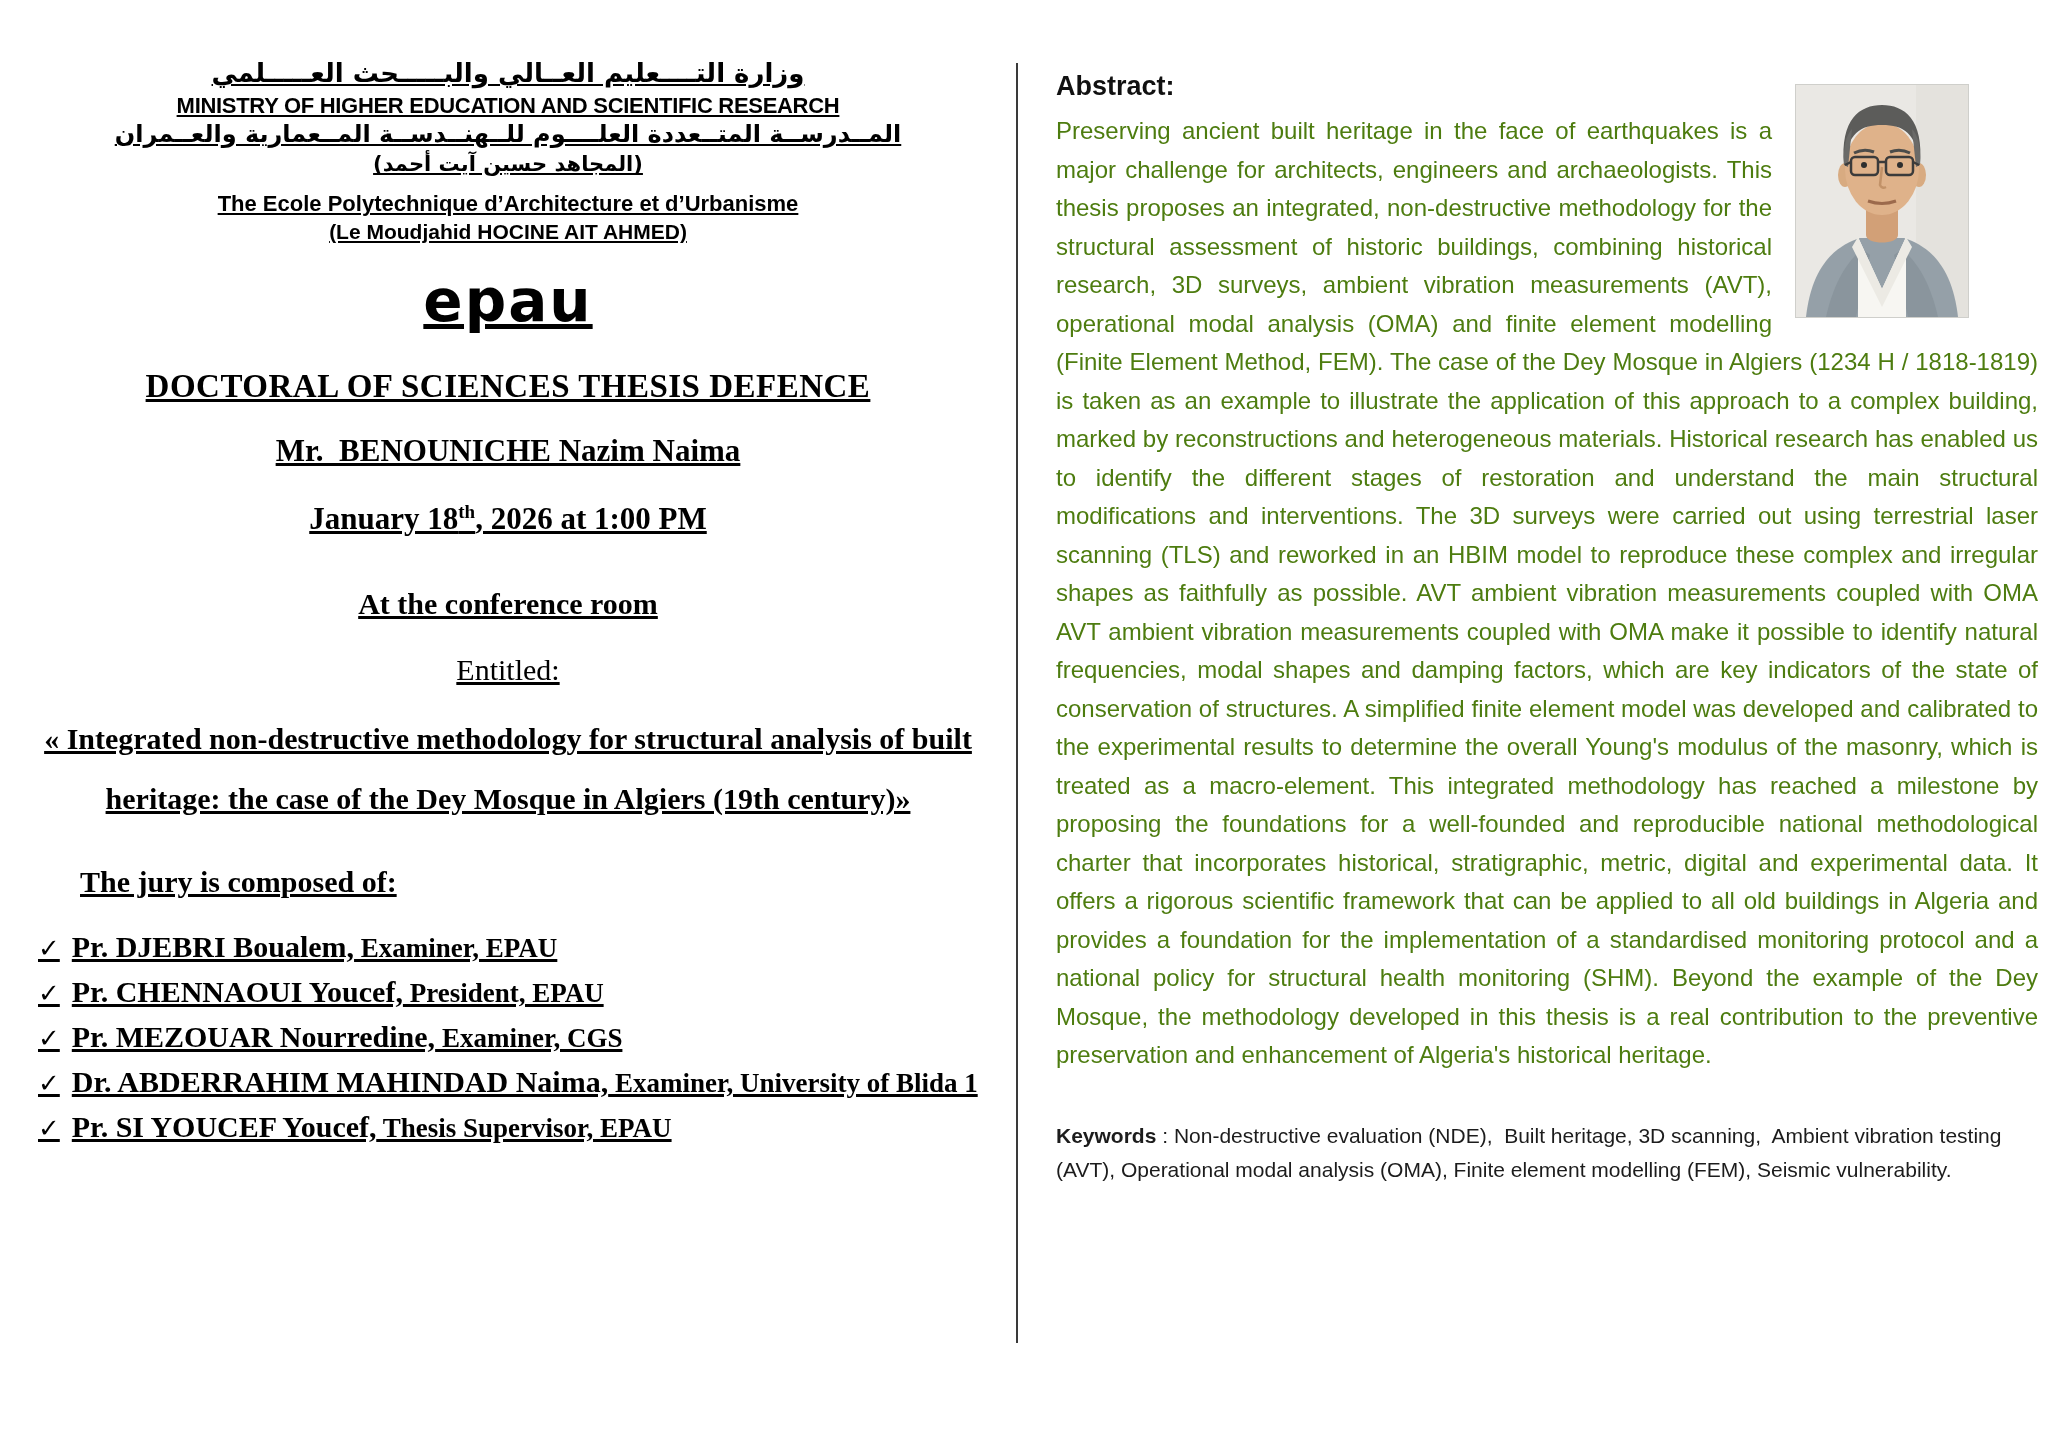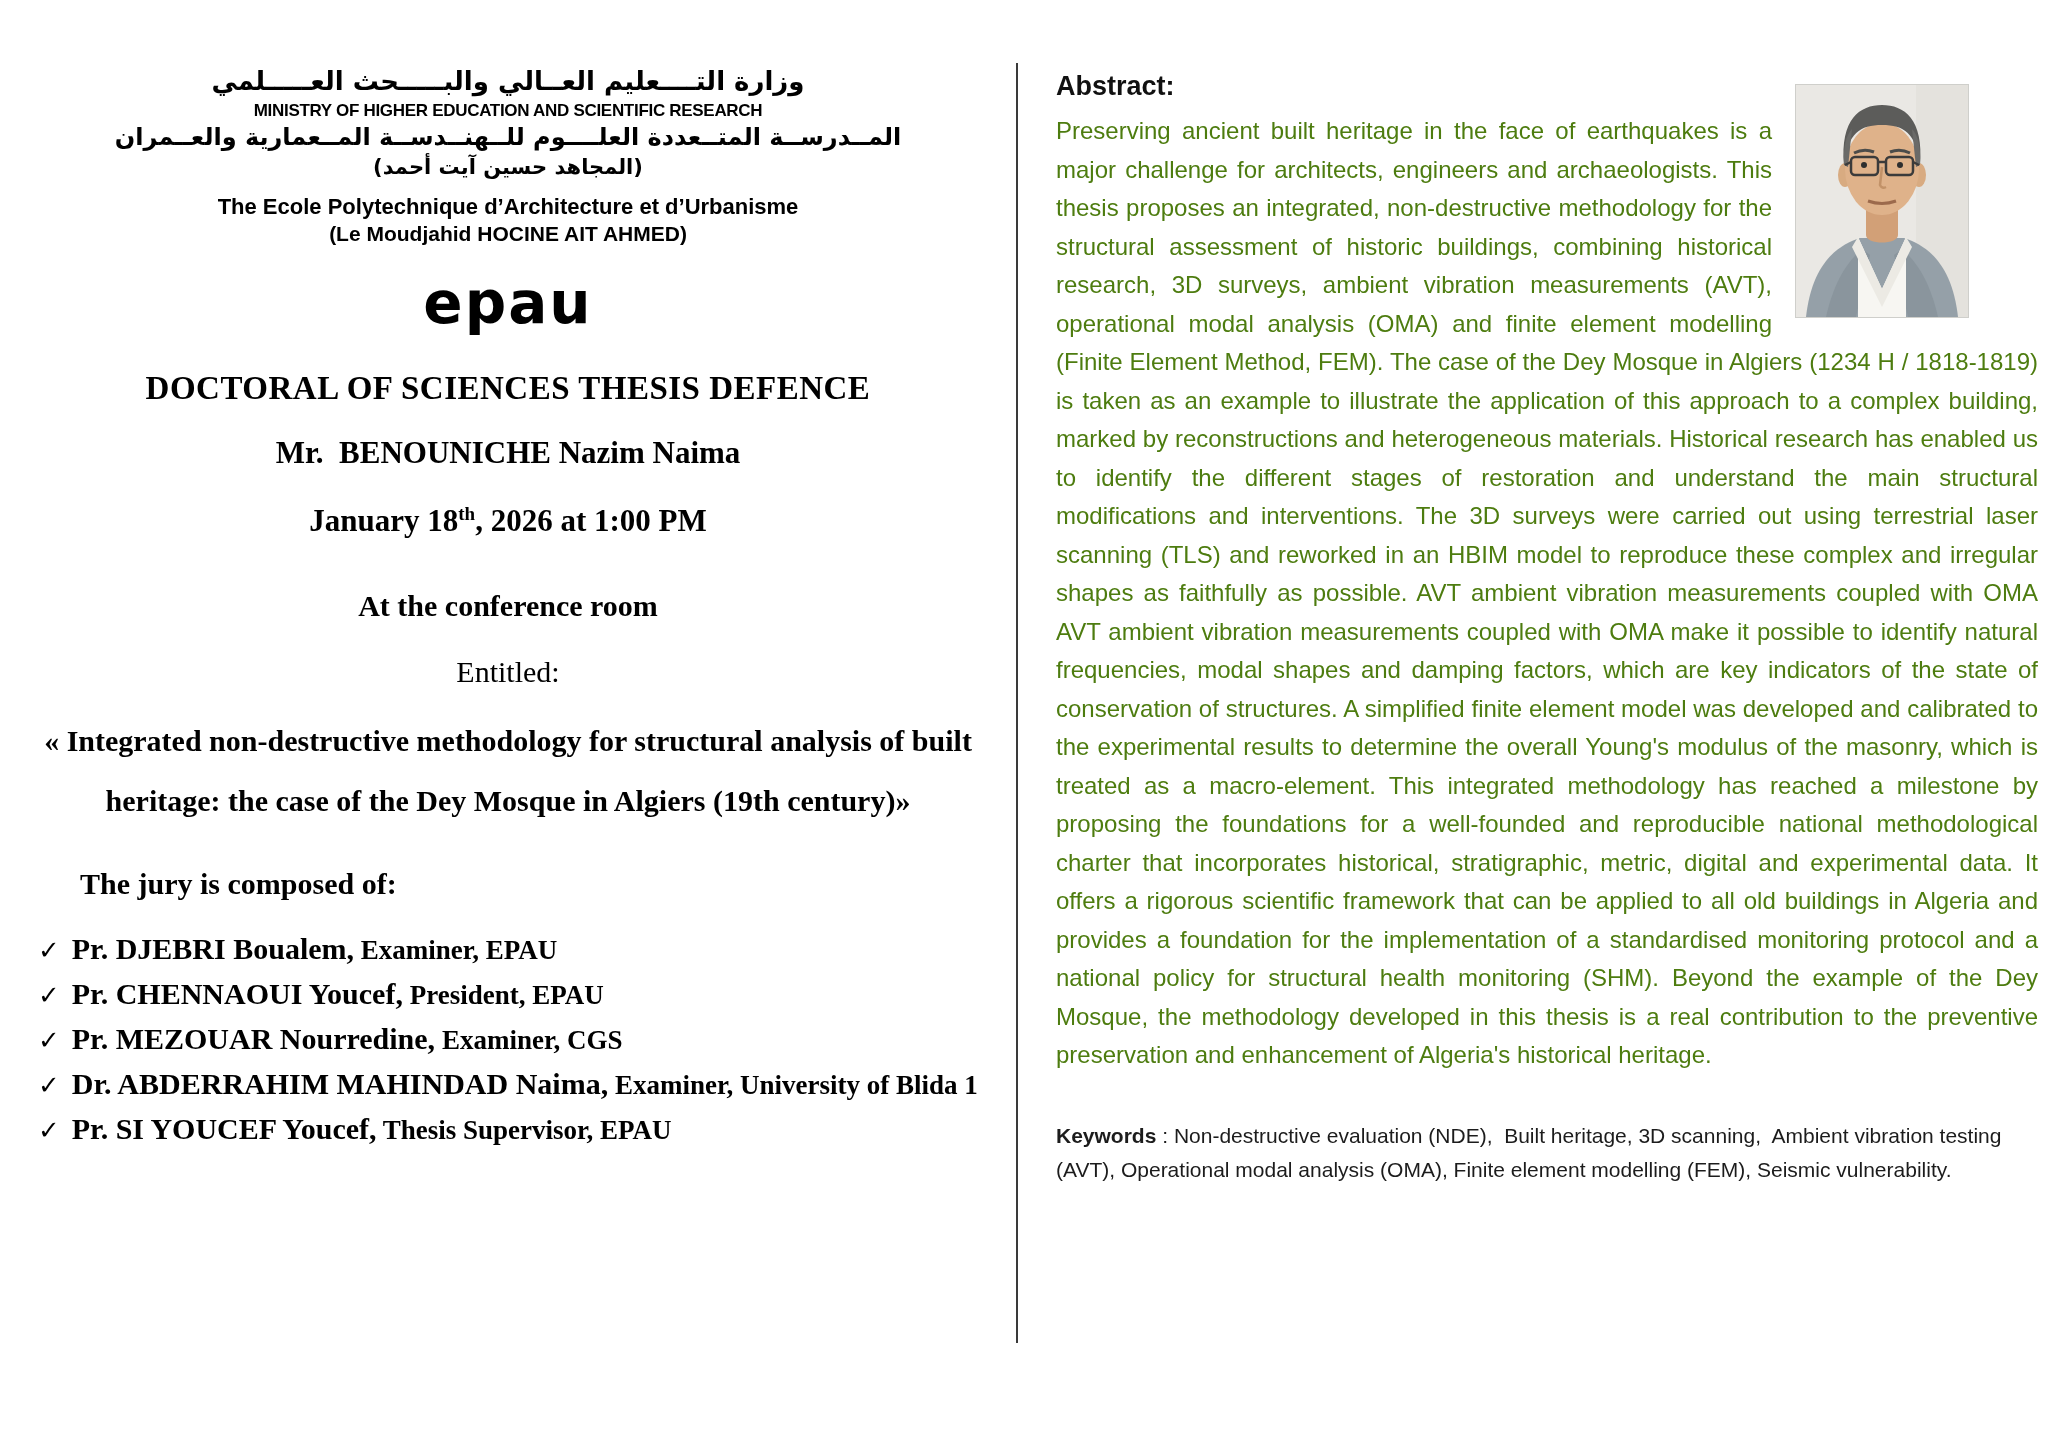--- a/index.html
+++ b/index.html
@@ -5,27 +5,28 @@
   html,body { margin:0; padding:0; }
   body {
     width:2048px; height:1448px;
     background:#ffffff;
     position:relative;
     font-family:"Liberation Serif", serif;
     color:#000;
     overflow:hidden;
   }
   .left-col {
-    position:absolute; left:0; top:8px; width:1016px;
+    position:absolute; left:0; top:0; width:1016px;
     padding-top:58px;
     text-align:center;
     box-sizing:border-box;
+    text-decoration:underline;
   }
   .hdr-ar1 { font-family:"DejaVu Sans", sans-serif; font-weight:bold; font-size:26px; line-height:1.2; direction:rtl; }
-  .hdr-min { font-family:"Liberation Sans", sans-serif; font-weight:bold; font-size:17px; line-height:1.15; margin-top:4px; letter-spacing:-0.3px; }
+  .hdr-min { font-family:"Liberation Sans", sans-serif; font-weight:bold; font-size:22px; line-height:1.15; margin-top:4px; letter-spacing:-0.3px; }
   .hdr-ar2 { font-family:"DejaVu Sans", sans-serif; font-weight:bold; font-size:24px; line-height:1.2; direction:rtl; margin-top:2px;text-align:center; }
   .hdr-ar3 { font-family:"DejaVu Sans", sans-serif; font-weight:bold; font-size:21px; line-height:1.2; direction:rtl; margin-top:3px; }
   .hdr-sch { font-family:"Liberation Sans", sans-serif; font-weight:bold; font-size:22px; line-height:1.15; margin-top:14px; }
   .hdr-sch2 { font-family:"Liberation Sans", sans-serif; font-weight:bold; font-size:21px; line-height:1.15; margin-top:3px; }
   .logo {
     font-family:"DejaVu Sans", sans-serif; font-weight:900;
     font-size:58px; line-height:1.0; letter-spacing:2px;
     margin-top:28px;
   }
   .defence-title { font-weight:bold; font-size:33px; margin-top:38px; letter-spacing:0.5px; }

